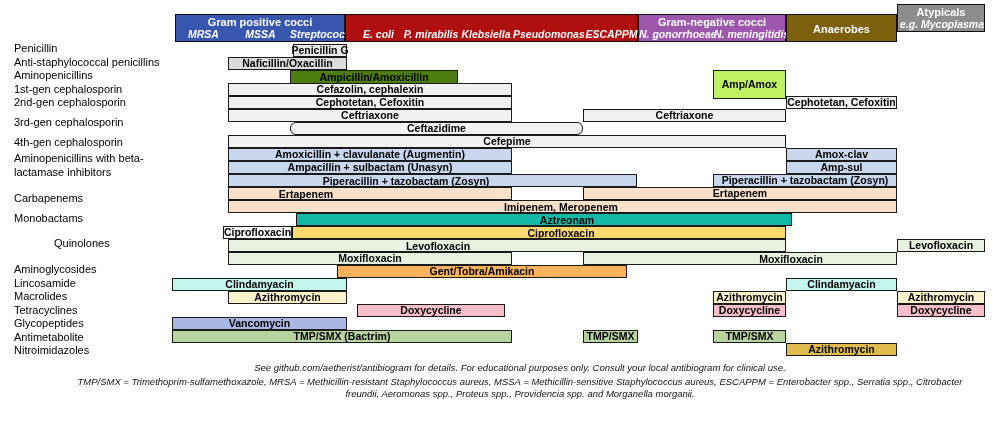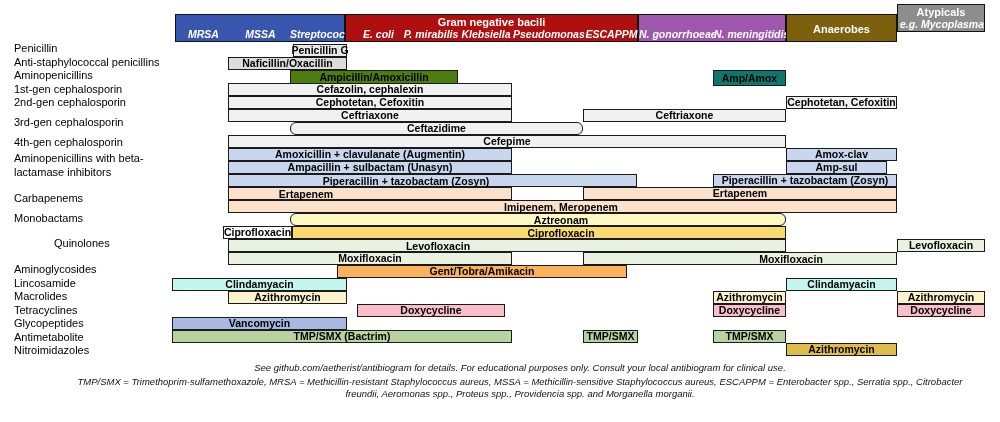--- a/index.html
+++ b/index.html
@@ -42,33 +42,34 @@
       <div class="clabel" style="left: 14px; top: 269px;">Aminoglycosides</div>
       <div class="clabel" style="left: 14px; top: 283px;">Lincosamide</div>
       <div class="clabel" style="left: 14px; top: 296px;">Macrolides</div>
       <div class="clabel" style="left: 14px; top: 310px;">Tetracyclines</div>
       <div class="clabel" style="left: 14px; top: 323px;">Glycopeptides</div>
       <div class="clabel" style="left: 14px; top: 337px;">Antimetabolite</div>
       <div class="clabel" style="left: 14px; top: 350px;">Nitroimidazoles</div>
     </div>
   <div>
       <div class="hgroup" style="left: 175px; top: 14px; width: 170px; height: 28px; background: rgb(57, 86, 174);">
+        <div class="hgroup-title" style="height: 14px; line-height: 14px;">Gram positive cocci</div>
         <div class="hcol" style="left: 0px; top: 13px; width: 55px; height: 14px; line-height: 12px;">MRSA</div>
         <div class="hcol" style="left: 55px; top: 13px; width: 59px; height: 14px; line-height: 12px;">MSSA</div>
         <div class="hcol" style="left: 114px; top: 13px; width: 56px; height: 14px; line-height: 12px;">Streptococci</div>
       </div>
       <div class="hgroup" style="left: 345px; top: 14px; width: 293px; height: 28px; background: rgb(176, 15, 15);">
-        <div class="hgroup-title" style="height: 14px; line-height: 14px;">Gram negative bacili</div>
         <div class="hcol" style="left: 0px; top: 13px; width: 57px; height: 14px; line-height: 12px; padding-left: 8px;">E. coli</div>
         <div class="hcol" style="left: 57px; top: 13px; width: 56px; height: 14px; line-height: 12px;">P. mirabilis</div>
         <div class="hcol" style="left: 113px; top: 13px; width: 54px; height: 14px; line-height: 12px;">Klebsiella</div>
         <div class="hcol" style="left: 167px; top: 13px; width: 71px; height: 14px; line-height: 12px;">Pseudomonas</div>
         <div class="hcol" style="left: 238px; top: 13px; width: 55px; height: 14px; line-height: 12px;">ESCAPPM</div>
       </div>
       <div class="hgroup" style="left: 638px; top: 14px; width: 148px; height: 28px; background: rgb(157, 88, 173);">
+        <div class="hgroup-title" style="height: 14px; line-height: 14px;">Gram-negative cocci</div>
         <div class="hcol" style="left: 0px; top: 13px; width: 75px; height: 14px; line-height: 12px;">N. gonorrhoeae</div>
         <div class="hcol" style="left: 75px; top: 13px; width: 73px; height: 14px; line-height: 12px;">N. meningitidis</div>
       </div>
       <div class="hgroup" style="left: 786px; top: 14px; width: 111px; height: 28px; background: rgb(125, 96, 14);">
         <div class="hgroup-title" style="height: 28px; line-height: 28px;">Anaerobes</div>
       </div>
       <div class="hgroup" style="left: 897px; top: 4px; width: 88px; height: 28px; background: rgb(141, 141, 141);">
         <div class="hgroup-title" style="height: 14px; line-height: 14px;">Atypicals</div>
         <div class="hcol" style="left: 0px; top: 13px; width: 88px; height: 14px; line-height: 12px;">e.g. Mycoplasma</div>
       </div>
@@ -76,21 +77,21 @@
   <div>
       <div class="bar" style="left: 293px; top: 44px; width: 54px; height: 13px; background: rgb(233, 233, 233); text-align: right;">
         <span>Penicillin G</span>
       </div>
       <div class="bar" style="left: 228px; top: 57px; width: 119px; height: 13px; background: rgb(220, 220, 220);">
         <span>Naficillin/Oxacillin</span>
       </div>
       <div class="bar" style="left: 290px; top: 70px; width: 168px; height: 15px; background: #4d7c0f;">
         <span>Ampicillin/Amoxicillin</span>
       </div>
-      <div class="bar" style="left: 713px; top: 70px; width: 73px; height: 16px; background: #0f766e;">
+      <div class="bar" style="left: 713px; top: 70px; width: 73px; height: 29px; background: #bef264;">
         <span>Amp/Amox</span>
       </div>
       <div class="bar" style="left: 228px; top: 83px; width: 284px; height: 13px; background: rgb(241, 241, 241);">
         <span>Cefazolin, cephalexin</span>
       </div>
       <div class="bar" style="left: 228px; top: 96px; width: 284px; height: 13px; background: rgb(241, 241, 241);">
         <span>Cephotetan, Cefoxitin</span>
       </div>
       <div class="bar" style="left: 786px; top: 96px; width: 111px; height: 13px; background: rgb(241, 241, 241);">
         <span>Cephotetan, Cefoxitin</span>
@@ -109,39 +110,39 @@
       </div>
       <div class="bar" style="left: 228px; top: 148px; width: 284px; height: 13px; background: rgb(200, 214, 238);">
         <span>Amoxicillin + clavulanate (Augmentin)</span>
       </div>
       <div class="bar" style="left: 786px; top: 148px; width: 111px; height: 13px; background: rgb(200, 214, 238);">
         <span>Amox-clav</span>
       </div>
       <div class="bar" style="left: 228px; top: 161px; width: 284px; height: 13px; background: rgb(200, 214, 238);">
         <span>Ampacillin + sulbactam (Unasyn)</span>
       </div>
-      <div class="bar" style="left: 786px; top: 161px; width: 101px; height: 13px; background: rgb(200, 214, 238);">
+      <div class="bar" style="left: 786px; top: 161px; width: 111px; height: 13px; background: rgb(200, 214, 238);">
         <span>Amp-sul</span>
       </div>
       <div class="bar" style="left: 228px; top: 174px; width: 409px; height: 13px; background: rgb(200, 214, 238);">
         <span class="off" style="left: 177px;">Piperacillin + tazobactam (Zosyn)</span>
       </div>
       <div class="bar" style="left: 713px; top: 174px; width: 184px; height: 13px; background: rgb(200, 214, 238);">
         <span>Piperacillin + tazobactam (Zosyn)</span>
       </div>
       <div class="bar" style="left: 228px; top: 187px; width: 284px; height: 13px; background: rgb(251, 224, 202);">
         <span class="off" style="left: 77px;">Ertapenem</span>
       </div>
       <div class="bar" style="left: 583px; top: 187px; width: 314px; height: 13px; background: rgb(251, 224, 202);">
         <span>Ertapenem</span>
       </div>
       <div class="bar" style="left: 228px; top: 200px; width: 669px; height: 13px; background: rgb(251, 224, 202);">
         <span class="off" style="left: 332px;">Imipenem, Meropenem</span>
       </div>
-      <div class="bar" style="left: 290px; top: 213px; width: 496px; height: 13px; background: #fef9c3; border-radius: 6px;">
+      <div class="bar" style="left: 296px; top: 213px; width: 496px; height: 13px; background: #14b8a6;">
         <span class="off" style="left: 270px;">Aztreonam</span>
       </div>
       <div class="bar" style="left: 223px; top: 226px; width: 69px; height: 13px; background: rgb(255, 255, 255);">
         <span>Ciprofloxacin</span>
       </div>
       <div class="bar" style="left: 292px; top: 226px; width: 494px; height: 13px; background: rgb(249, 218, 110);">
         <span class="off" style="left: 268px;">Ciprofloxacin</span>
       </div>
       <div class="bar" style="left: 228px; top: 239px; width: 558px; height: 13px; background: rgb(233, 241, 225);">
         <span class="off" style="left: 209px;">Levofloxacin</span>

